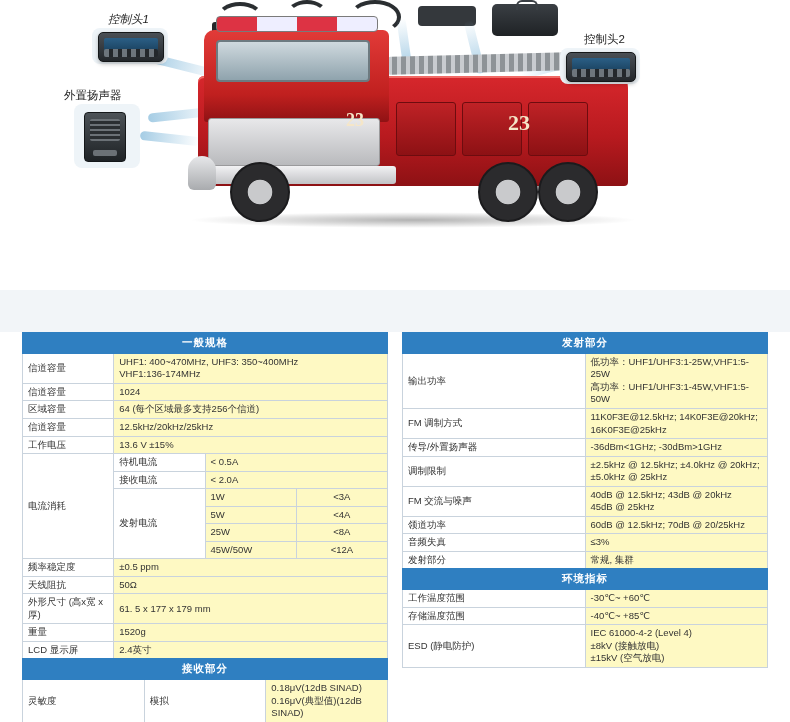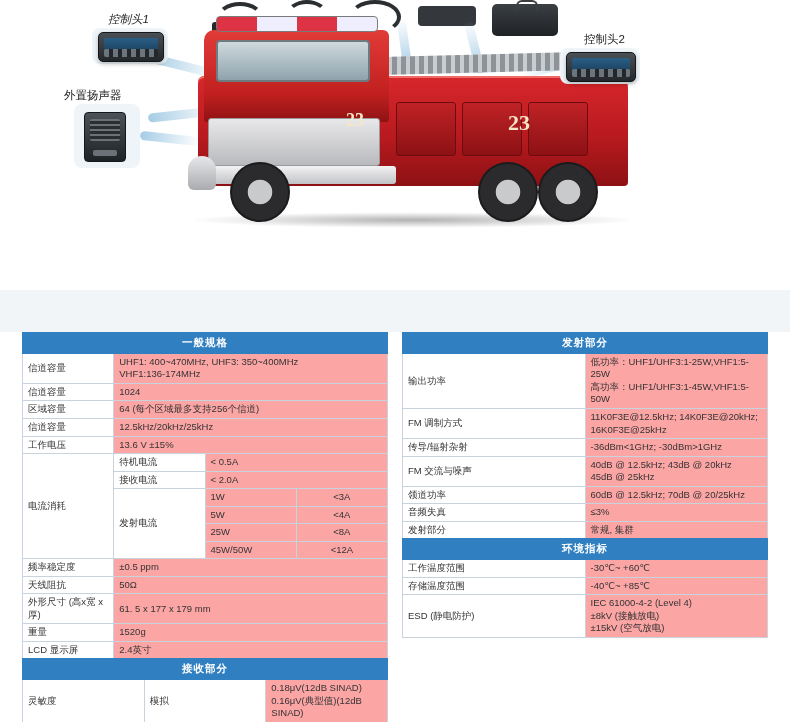--- a/index.html
+++ b/index.html
@@ -174,21 +174,21 @@
     vertical-align:middle;
   }
   table.spec th.sect{
     background:#2f7fc1;color:#fff;font-size:10.5px;font-weight:bold;
     text-align:center;padding:3px 0;border:1px solid #2f7fc1;
     letter-spacing:1px;
   }
   td.k{width:92px;background:#fff;}
   td.k2{width:62px;}
   td.k3{width:58px;}
-  td.v{background:#fca5a5;}
+  td.v{background:#fef9c3;}
   td.c{text-align:center;}
 </style>
 </head>
 <body>
 
 <div class="hero">
   <div class="hero-bg"></div>
 
   <div style="position:absolute;left:210px;top:0;width:60px;height:34px;">
     <div class="hdr-cable" style="left:6px;top:2px;width:40px;height:26px;border-width:4px;"></div>
@@ -372,22 +372,27 @@
               <td class="k">输出功率</td>
             <td class="v" style="white-space:pre-line">低功率：UHF1/UHF3:1-25W,VHF1:5-25W
 高功率：UHF1/UHF3:1-45W,VHF1:5-50W</td>
             </tr>
         <tr>
               <td class="k">FM 调制方式</td>
             <td class="v" style="white-space:pre-line">11K0F3E@12.5kHz; 14K0F3E@20kHz;
 16K0F3E@25kHz</td>
             </tr>
         <tr>
-              <td class="k">传导/辐射杂射</td>
+              <td class="k">传导/外置扬声器</td>
             <td class="v">-36dBm&lt;1GHz; -30dBm&gt;1GHz</td>
+            </tr>
+        <tr>
+              <td class="k">调制限制</td>
+            <td class="v" style="white-space:pre-line">±2.5kHz @ 12.5kHz; ±4.0kHz @ 20kHz;
+±5.0kHz @ 25kHz</td>
             </tr>
         <tr>
               <td class="k">FM 交流与噪声</td>
             <td class="v" style="white-space:pre-line">40dB @ 12.5kHz; 43dB @ 20kHz
 45dB @ 25kHz</td>
             </tr>
         <tr>
               <td class="k">领道功率</td>
             <td class="v">60dB @ 12.5kHz; 70dB @ 20/25kHz</td>
             </tr>

